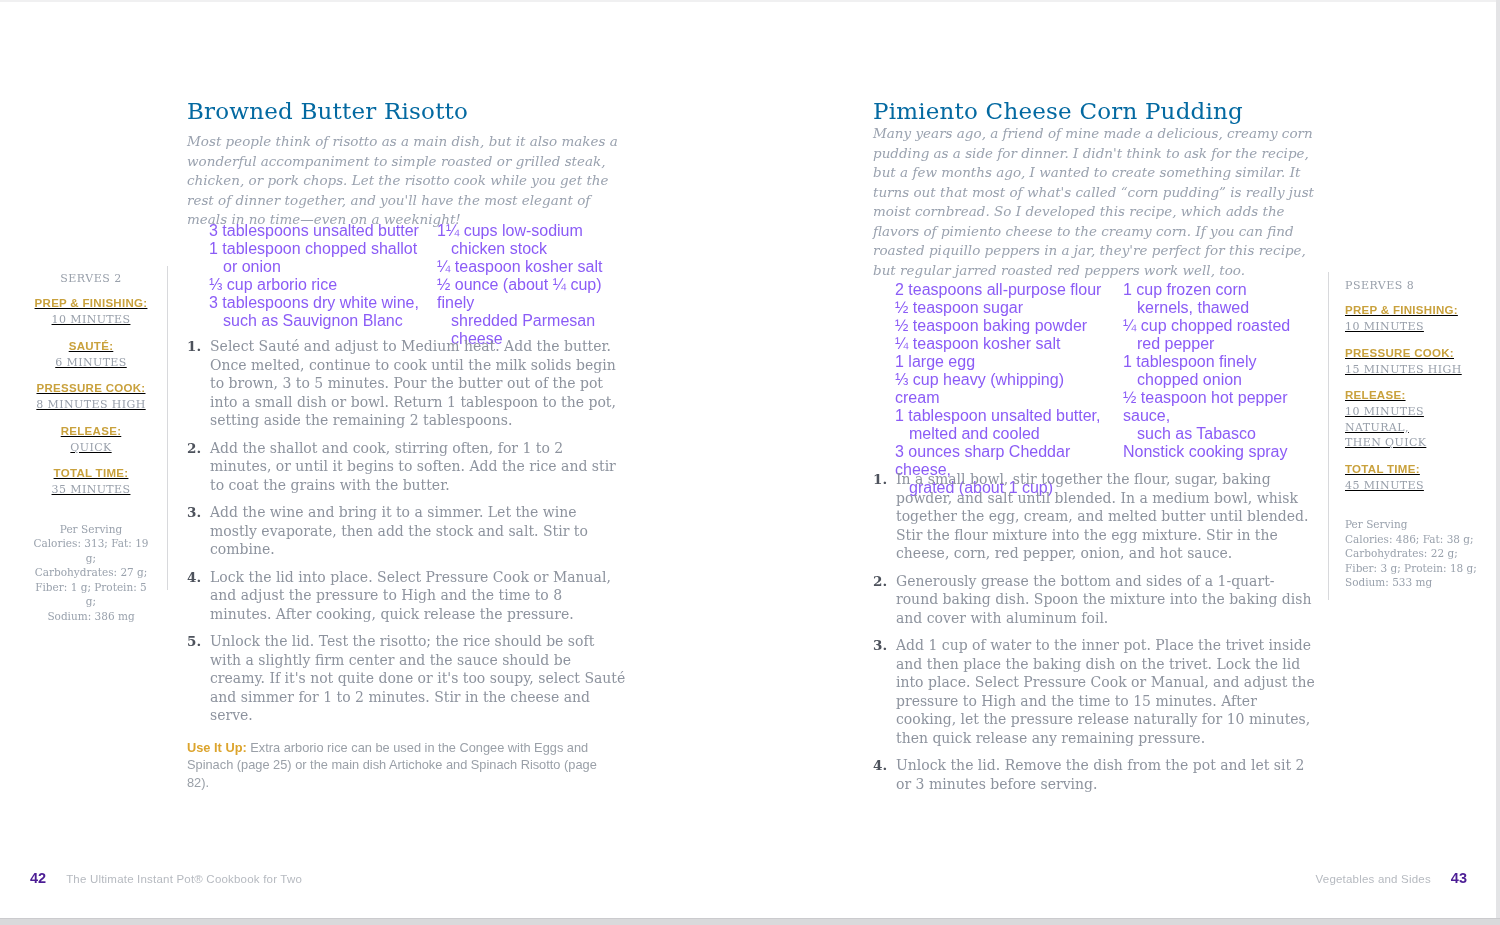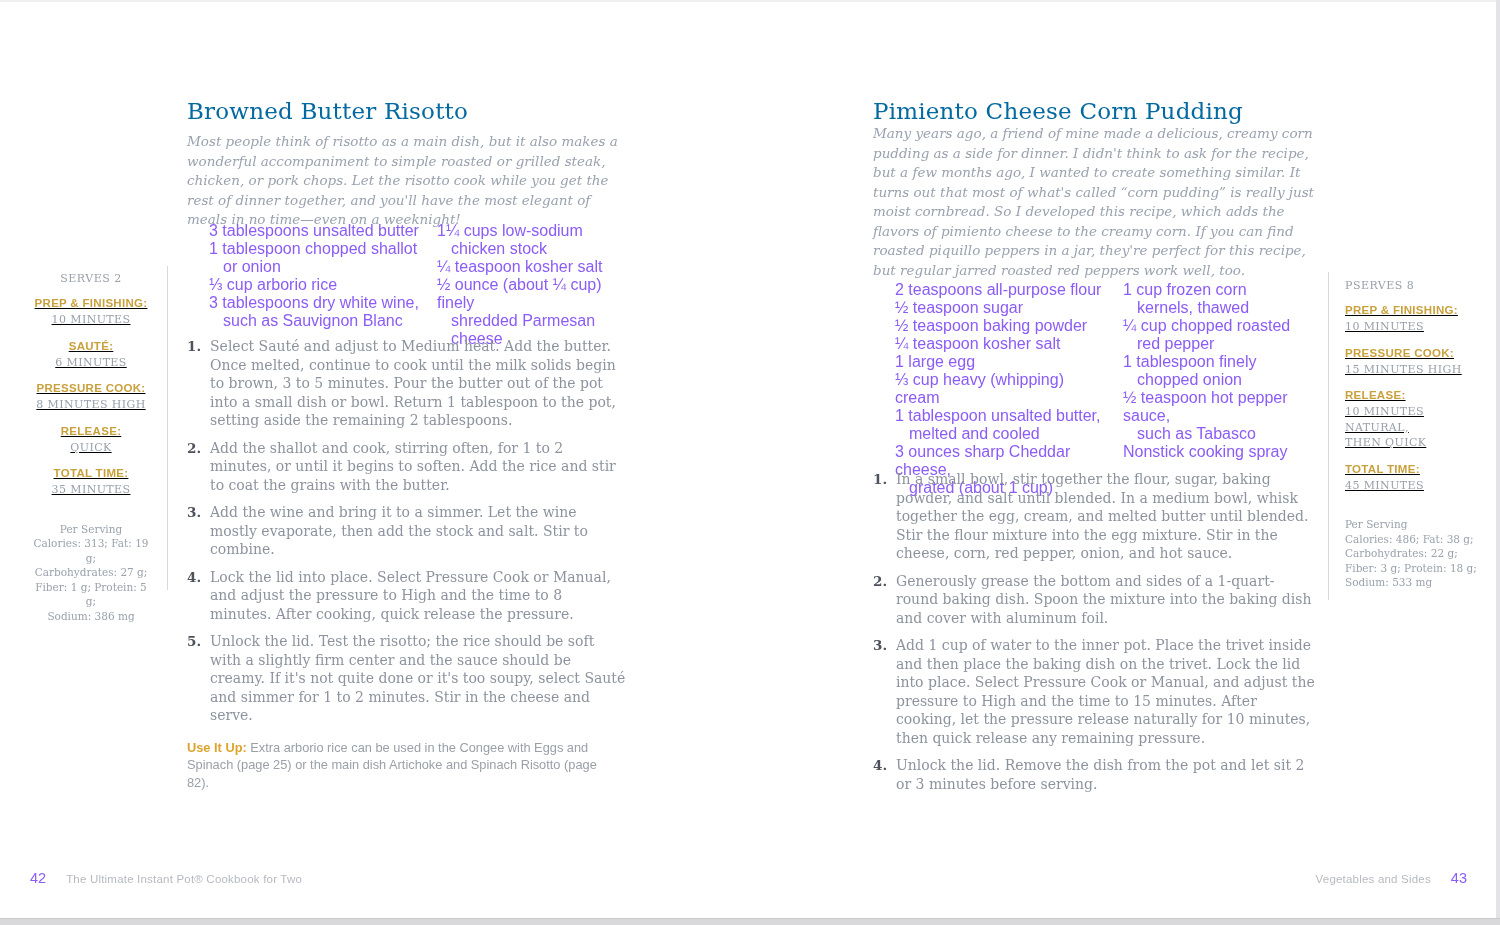--- a/index.html
+++ b/index.html
@@ -49,21 +49,21 @@
               line-height:15.5px; white-space:pre-line; }
   .nutrition { margin-top:24px; font-size:10.5px; line-height:14.5px; color:#9aa2ad; }
 
   .rule { position:absolute; width:1px; background:#d8d9dc; }
   .rule-left  { left:167px;  top:266px; height:324px; }
   .rule-right { left:1328px; top:272px; height:328px; }
 
   .footer { position:absolute; top:869px; font-family:"Liberation Sans", sans-serif; }
   .ft-left  { left:30px; }
   .ft-right { right:33px; text-align:right; }
-  .page-num { font-weight:normal; font-size:14.5px; color:#8b5cf6; }
+  .page-num { font-weight:bold; font-size:14.5px; color:#4c1d95; }
   .ft-text  { font-size:11.5px; color:#b6bac0; letter-spacing:0.2px; }
   .ft-left .ft-text { margin-left:20px; }
   .ft-right .page-num { margin-left:20px; }
 </style>
 </head>
 <body>
 
 <div class="spread">
 
   <div class="recipe-title t-left">Browned Butter Risotto</div>

